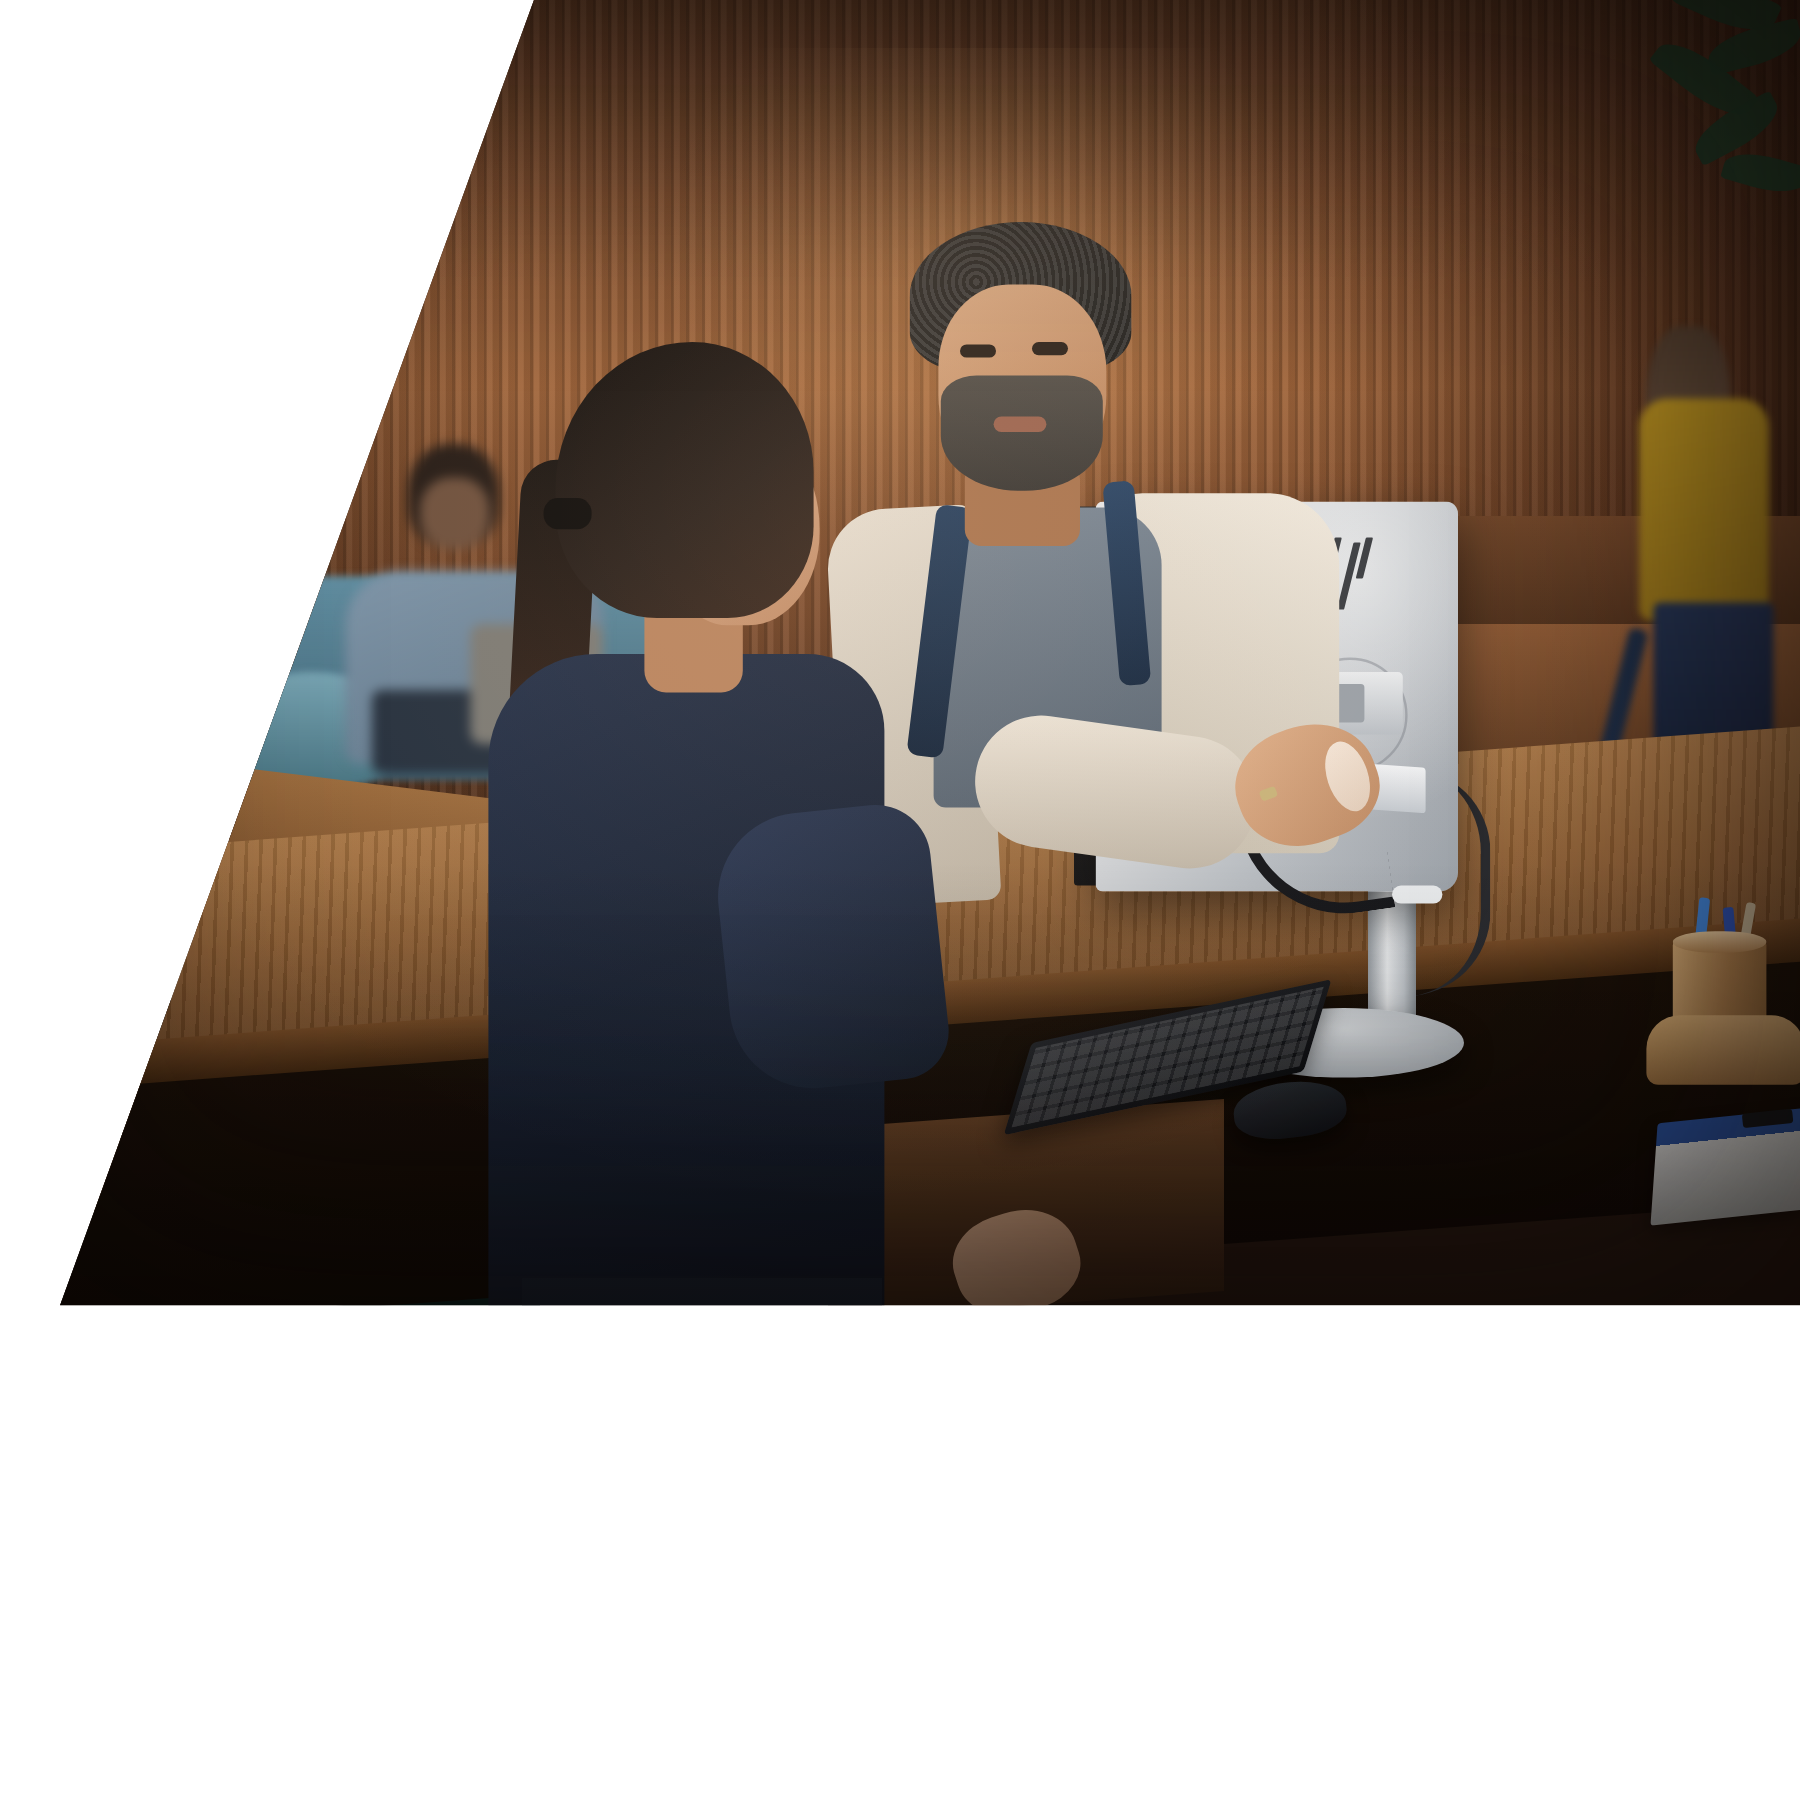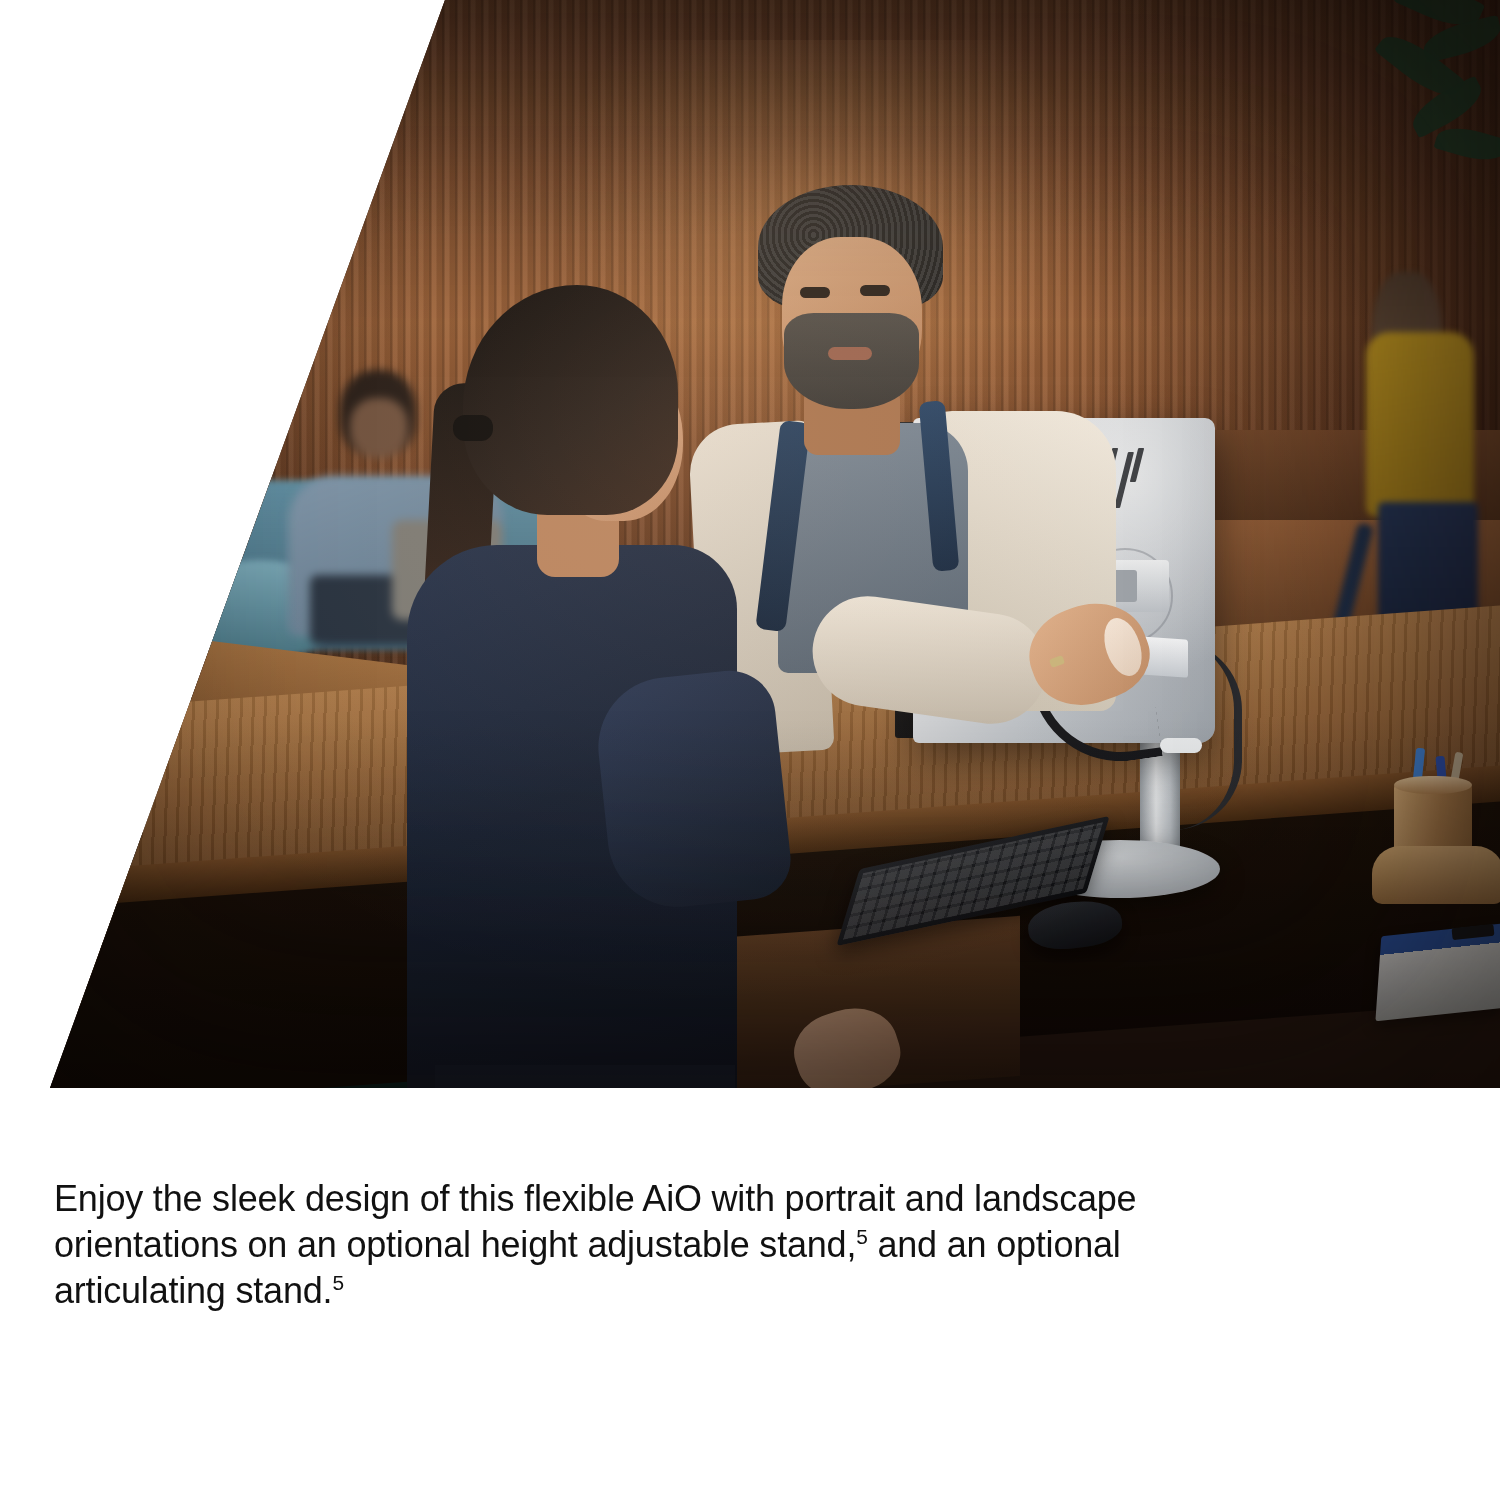--- a/index.html
+++ b/index.html
@@ -494,18 +494,15 @@
         <span class="w-arm"></span>
         <span class="w-hand"></span>
       </div>
 
       <div class="grade"></div>
       <div class="vign"></div>
     </div>
   </div>
 
   <div id="copy">
-    <p class="body">
-      <span>Enjoy the sleek design of this flexible AiO with portrait and landscape orientations on an optional height adjustable stand,</span><sup>5</sup><span> and an optional articulating stand.</span><sup>5</sup>
-    </p>
   </div>
 
 </div>
 
 </body></html>

